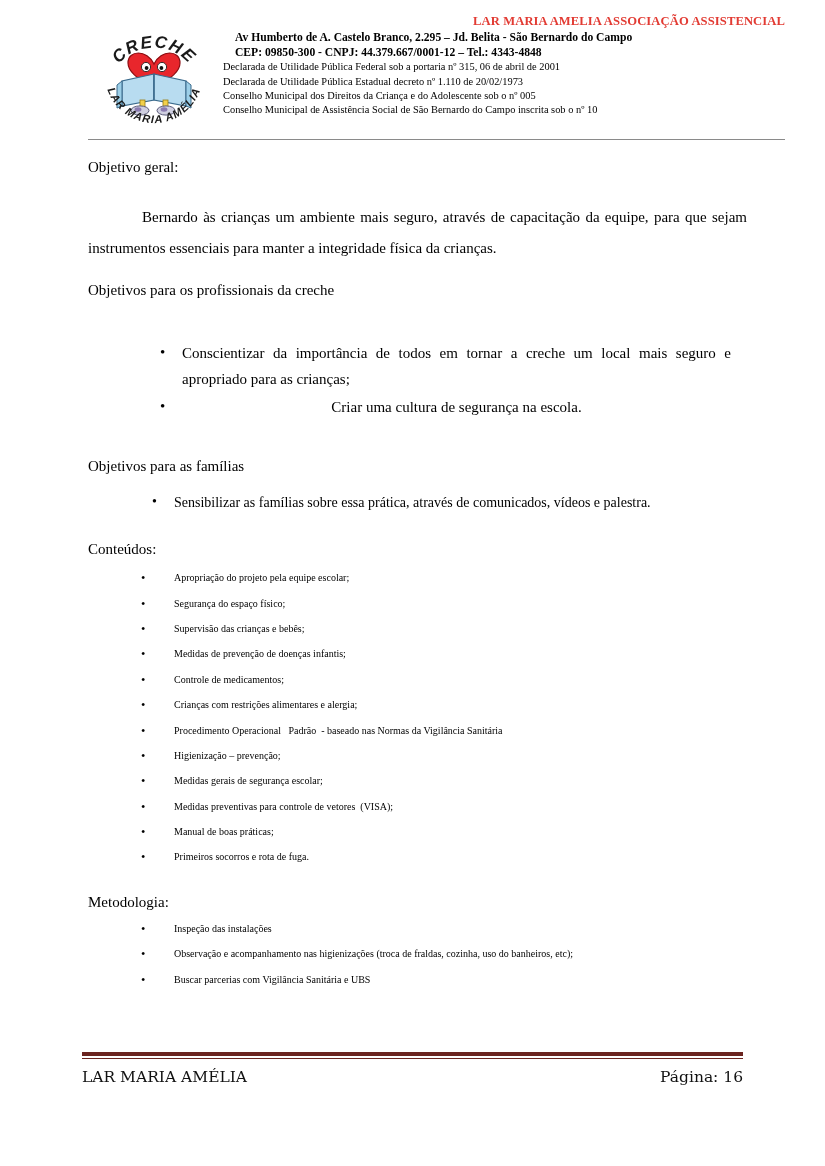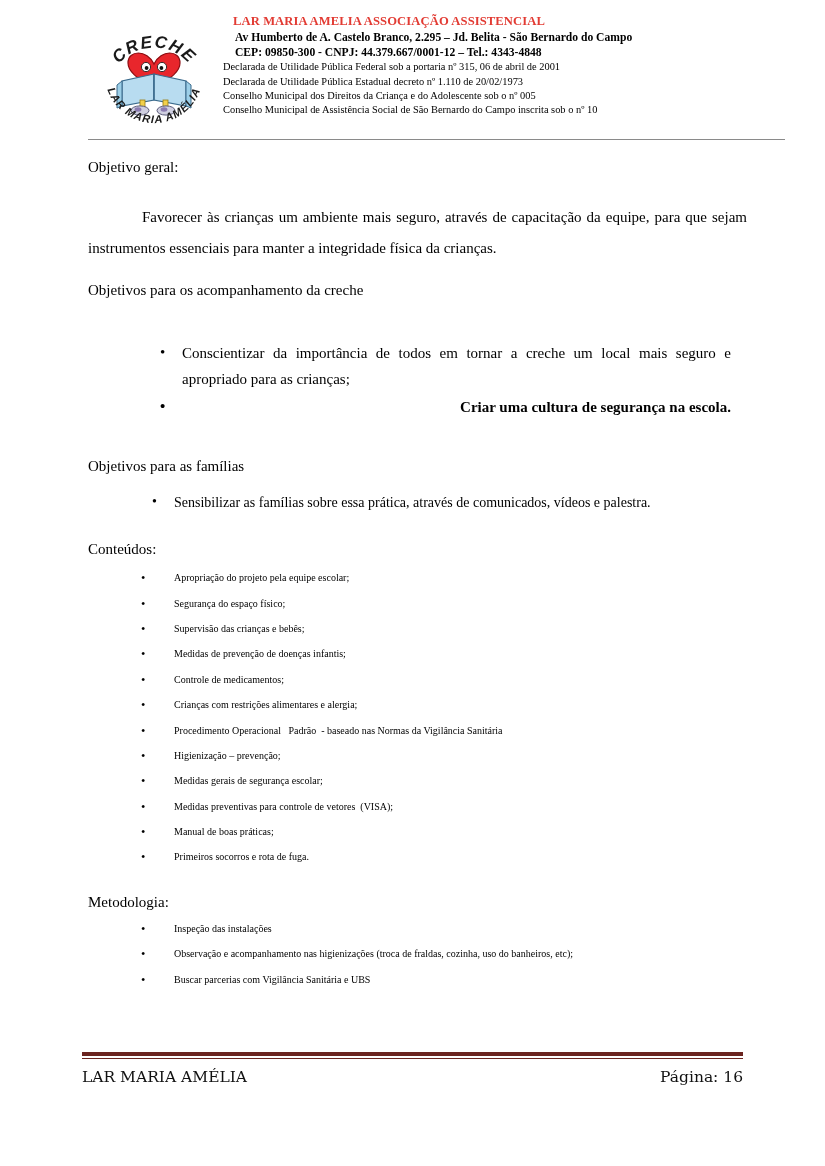--- a/index.html
+++ b/index.html
@@ -46,20 +46,21 @@
     padding-left: 8px;
     padding-top: 2px;
   }
   .lh-title {
     color: #e23b33;
     font-weight: bold;
     font-size: 12.6px;
     letter-spacing: .1px;
     line-height: 1.25;
     padding-left: 12px;
+    text-align: right;
   }
   .lh-bold {
     font-weight: bold;
     font-size: 11.6px;
     line-height: 1.32;
     padding-left: 14px;
   }
   .lh-small {
     font-size: 10.4px;
     line-height: 1.38;
@@ -116,21 +117,21 @@
     margin-bottom: 2px;
   }
   ul.big-list > li::before {
     content: "\2022";
     position: absolute;
     left: 0;
     top: -1px;
     font-size: 15px;
     line-height: 1.72;
   }
-  ul.big-list > li.nojust { text-align: right; font-weight: bold; }
+  ul.big-list > li.nojust { text-align: center; }
 
   
   ul.small-list {
     margin: 0;
     padding: 0 0 0 50px;
     list-style: none;
   }
   ul.small-list > li {
     font-size: 10px;
     line-height: 1.28;
@@ -260,25 +261,25 @@
   <div class="header-rule"></div>
 
   <div class="content">
 
     <div class="spacer-18"></div>
 
     <h2 class="heading">Objetivo geral:</h2>
 
     <div class="spacer-26"></div>
 
-    <p class="para">Favorecer às crianças um ambiente mais seguro, através de capacitação da equipe, para que sejam instrumentos essenciais para manter a integridade física da crianças.</p>
+    <p class="para">Bernardo às crianças um ambiente mais seguro, através de capacitação da equipe, para que sejam instrumentos essenciais para manter a integridade física da crianças.</p>
 
     <div class="spacer-18"></div>
 
-    <h2 class="heading">Objetivos para os acompanhamento da creche</h2>
+    <h2 class="heading">Objetivos para os profissionais da creche</h2>
 
     <div class="spacer-26"></div>
 
     <ul class="big-list">
       <li>Conscientizar da importância de todos em tornar a creche um local mais seguro e apropriado para as crianças;</li>
       <li class="nojust">Criar uma cultura de segurança na escola.</li>
     </ul>
 
     <div class="spacer-20"></div>
 

